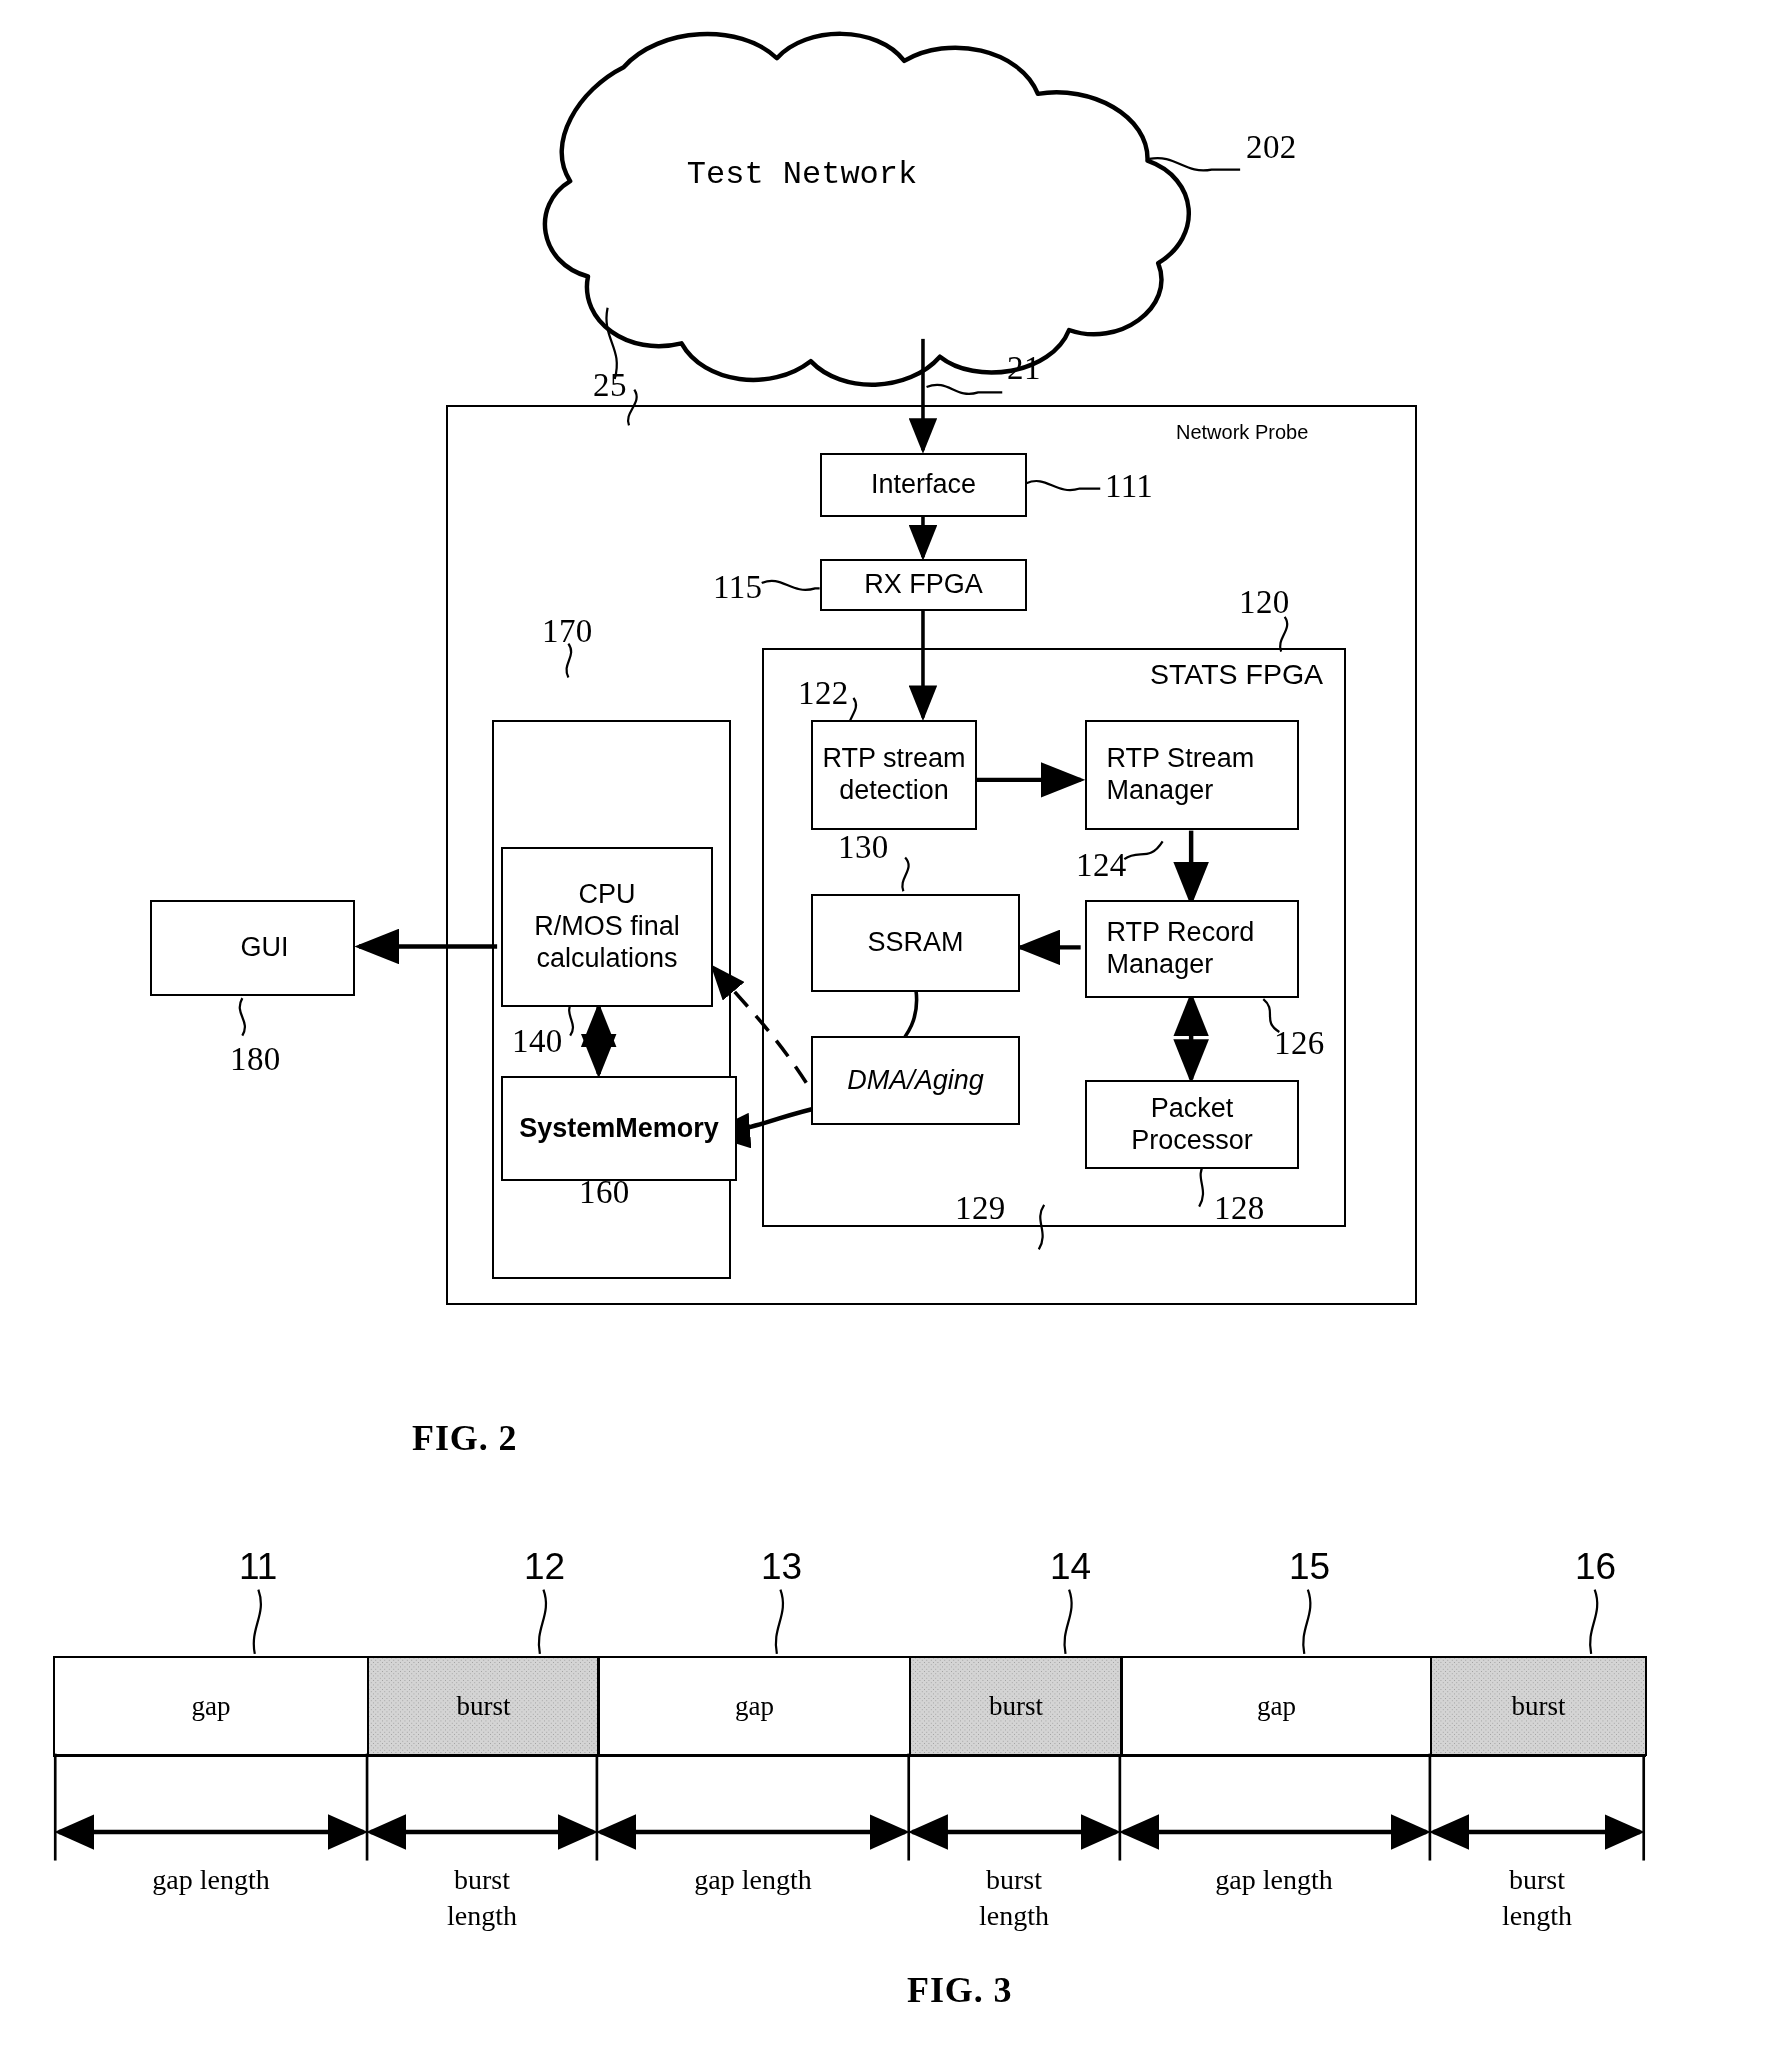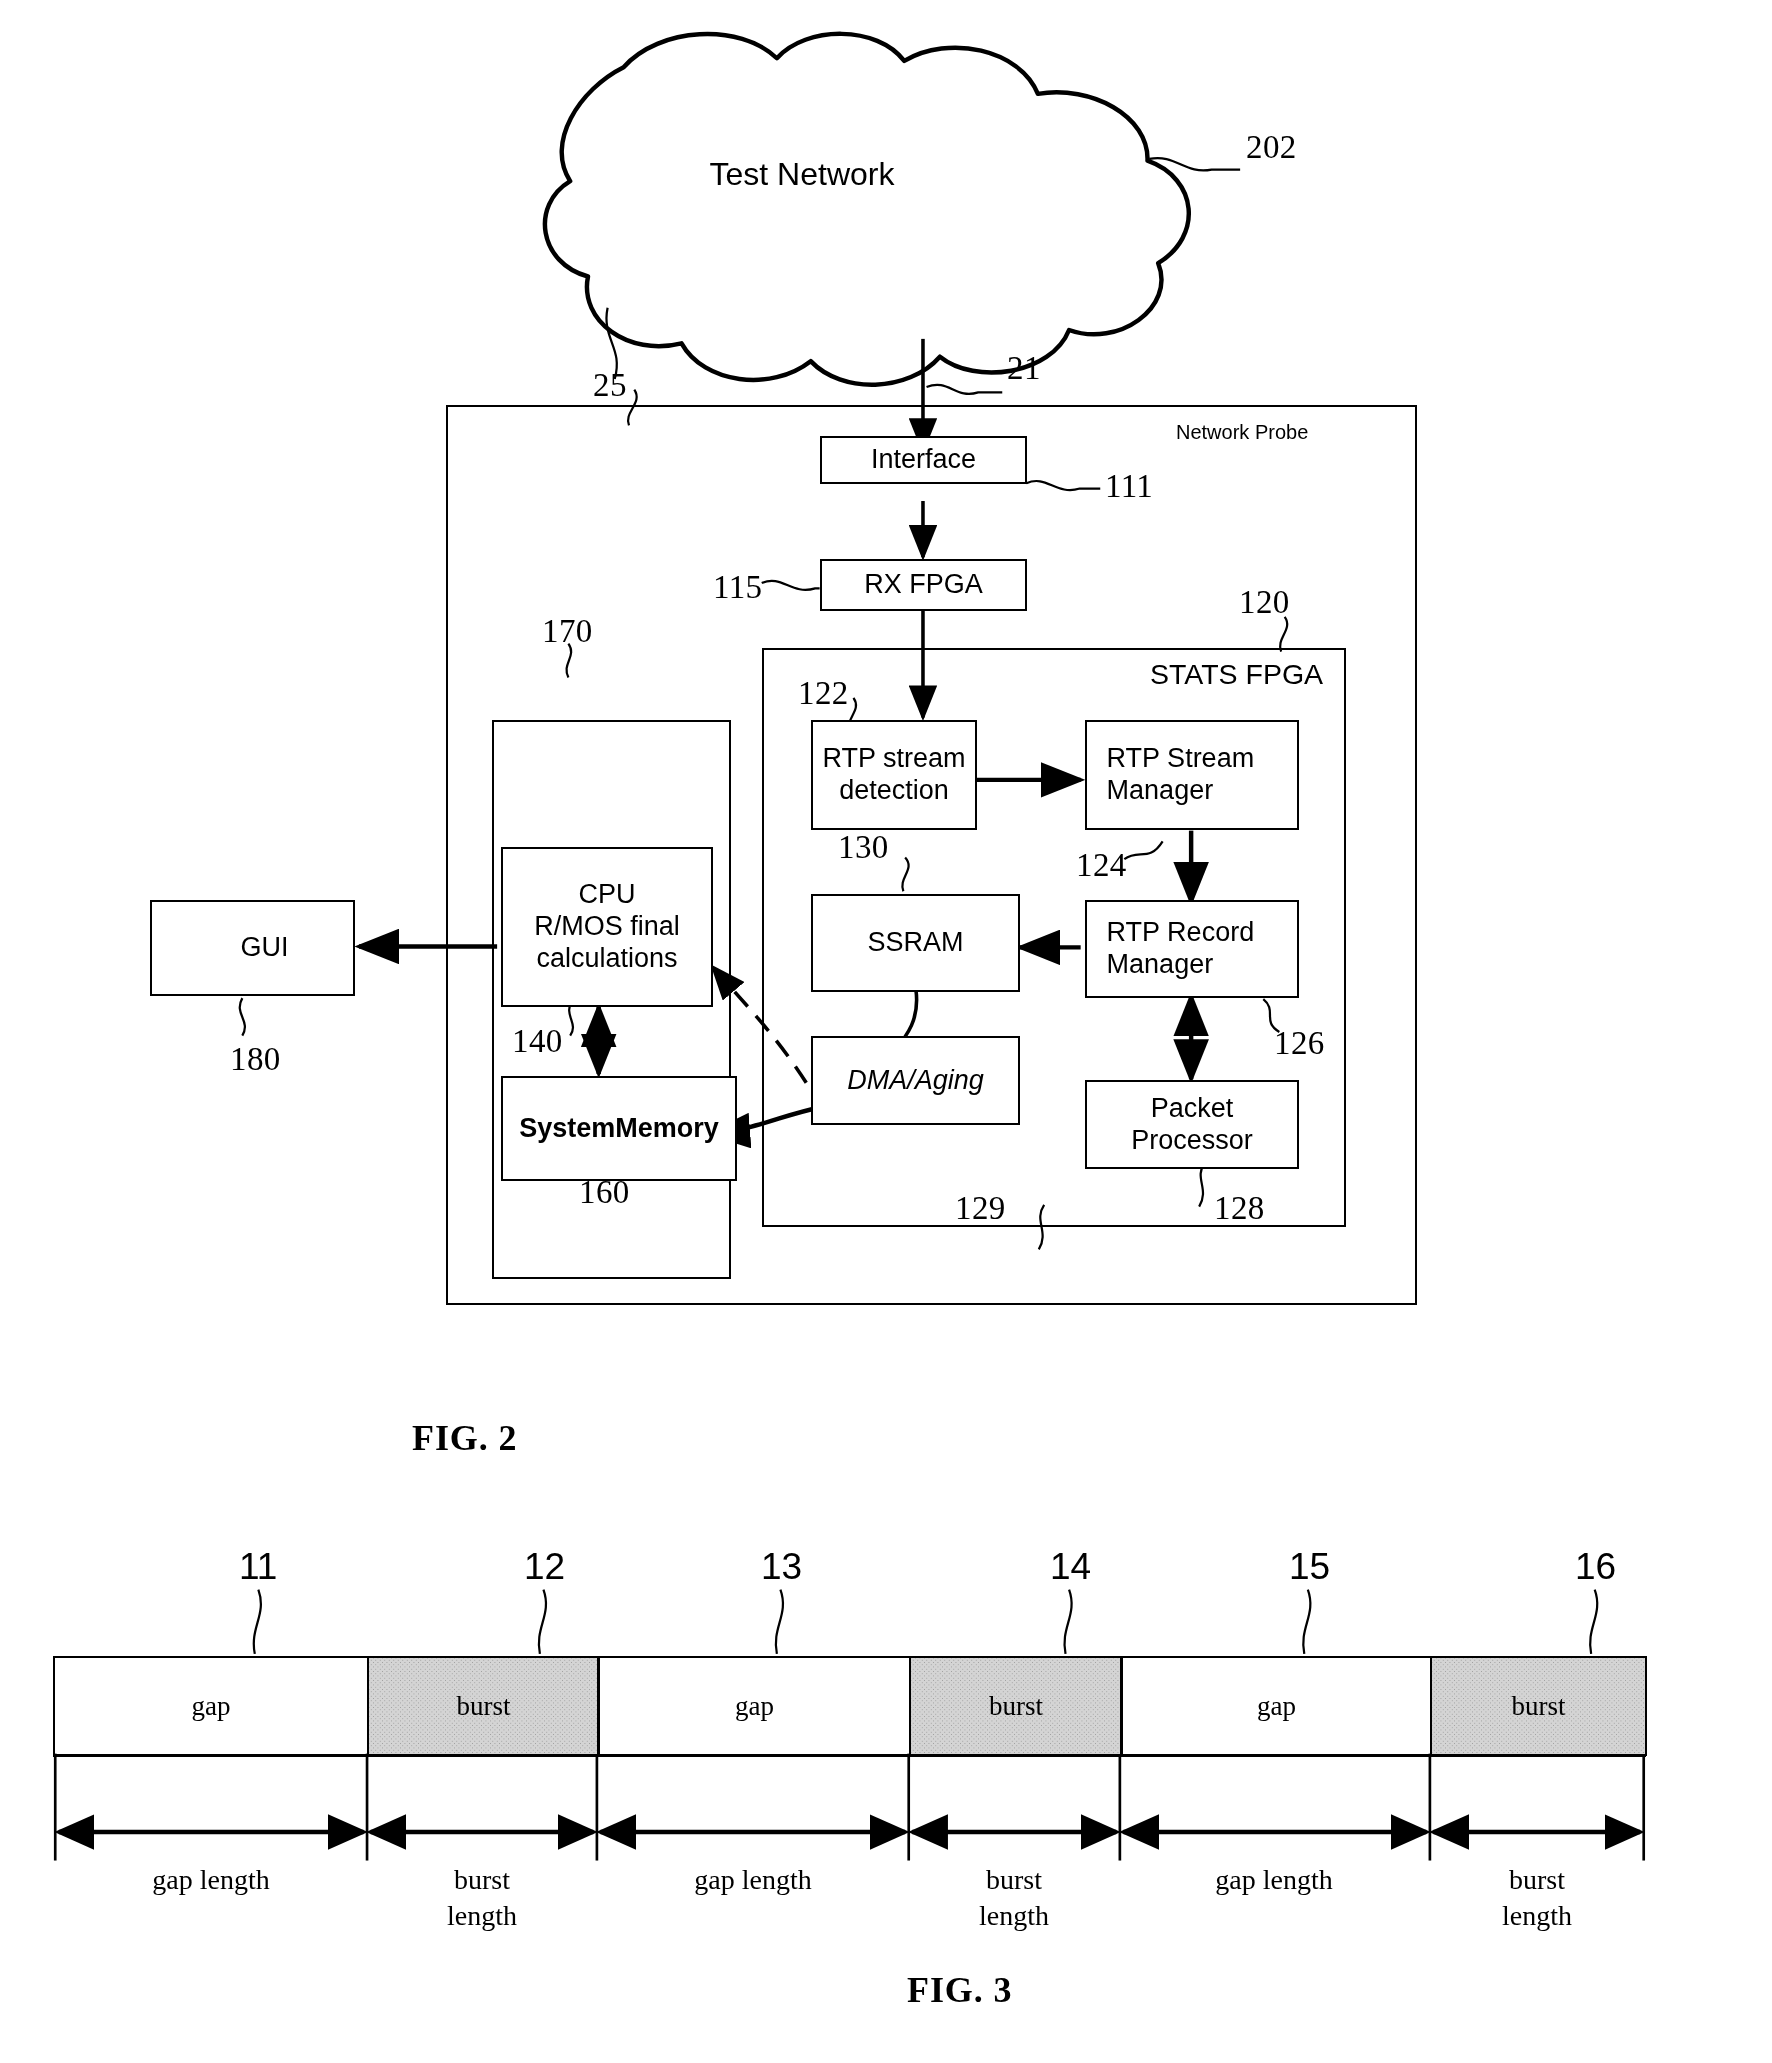--- a/index.html
+++ b/index.html
@@ -1,20 +1,20 @@
 <!DOCTYPE html>
 <html style="font-size:14.3px"><head>
 <meta charset="utf-8">
 <title>Patent Figures</title>
 <style>
   html,body{margin:0;padding:0;background:#ffffff;}
   body{width:1772px;height:2064px;position:relative;font-family:"Liberation Sans",sans-serif;color:#000;}
   #page{position:relative;width:1772px;height:2064px;overflow:hidden;}
 
-  .abs{position:absolute;}
+  .abs{position:absolute;font-family:Liberation Mono, monospace;}
 
   
   .box{
     position:absolute;
     border:2.7px solid #000;
     background:#fff;
     display:flex;align-items:center;justify-content:center;
     text-align:center;
     font-family:"Liberation Sans",sans-serif;
     font-size:27px;
@@ -211,21 +211,21 @@
   <div class="abs" style="left:624px;top:156px;width:356px;text-align:center;font-size:32px;">
     <span>Test Network</span>
   </div>
   <div class="reflabel" style="left:1246px;top:129px;">202</div>
   <div class="reflabel" style="left:1007px;top:350px;">21</div>
 
   <div class="outer" style="left:446px;top:405px;width:971px;height:900px;"></div>
   <div class="grouplabel" style="left:1176px;top:421px;font-size:20px;">Network Probe</div>
   <div class="reflabel" style="left:593px;top:367px;">25</div>
 
-  <div class="box" style="left:820px;top:436px;width:207px;height:48px;">
+  <div class="box" style="left:820px;top:453px;width:207px;height:64px;">
     <span>Interface</span>
   </div>
   <div class="reflabel" style="left:1105px;top:468px;">111</div>
 
   <div class="box" style="left:820px;top:559px;width:207px;height:52px;">
     <span>RX FPGA</span>
   </div>
   <div class="reflabel" style="left:713px;top:569px;">115</div>
 
   <div class="outer" style="left:762px;top:648px;width:584px;height:579px;"></div>

